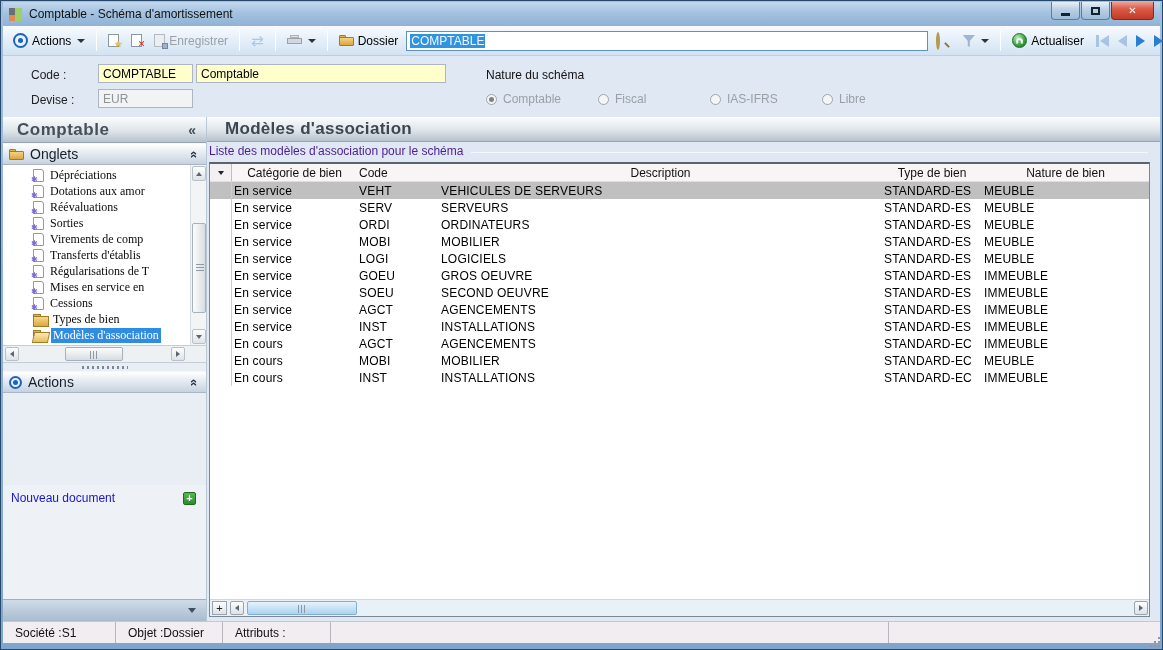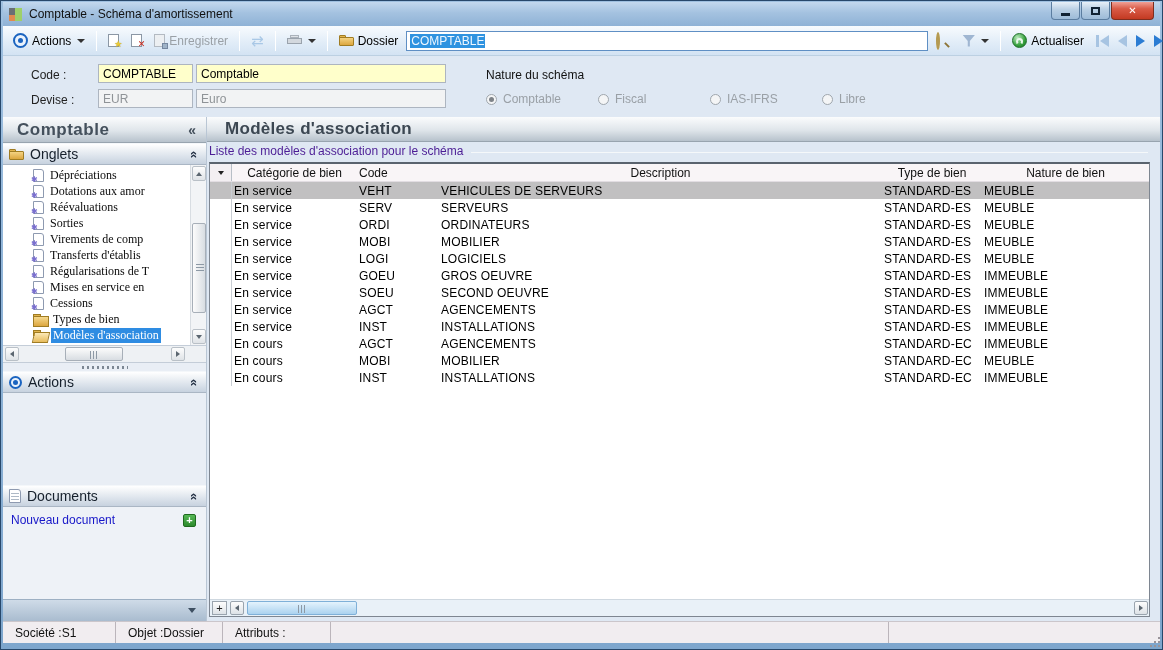--- a/index.html
+++ b/index.html
@@ -273,21 +273,20 @@
         </span>
     </span>
   </div>
 
   <div class="formarea">
     <span class="flabel" style="left:28px; top:12px;">Code :</span>
     <input class="finput yellow" style="left: 95px; top: 8px; width: 95px;" value="COMPTABLE">
     <input class="finput yellow" style="left: 193px; top: 8px; width: 250px;" value="Comptable">
     <span class="flabel" style="left:28px; top:37px;">Devise :</span>
     <input class="finput grey" style="left: 95px; top: 33px; width: 95px;" disabled="" value="EUR">
-    <input class="finput grey" style="left: 193px; top: 33px; width: 250px;" disabled="" value="Euro">
     <span class="flabel" style="left:483px; top:12px; color:#111;">Nature du schéma</span>
     <span class="radio-row" style="left:483px; top:36px; gap:0;">
         <span class="radio selected" style="width:112px;">
     <span class="rdot">
             <i></i>
           </span>
     <span>Comptable</span>
   </span>
         <span class="radio" style="width:112px;">
     <span class="rdot"></span>
@@ -393,25 +392,20 @@
           <i></i>
         </div>
       <div class="grp-hdr">
         <span class="ico-target" style="width:13px;height:13px;">
             <i></i>
           </span>
         <span class="lbl">Actions</span>
         <span class="chev-up2">«</span>
       </div>
       <div class="filler1"></div>
-      <div class="grp-hdr">
-        <span class="doc-icon-s"></span>
-        <span class="lbl">Documents</span>
-        <span class="chev-up2">«</span>
-      </div>
       <div class="doclink-row">
         <span class="doclink">Nouveau document</span>
         <span class="plusbtn">+</span>
       </div>
       <div class="filler2"></div>
       <div class="side-bottom">
         <span class="tri-d" style="border-left-width:4px;border-right-width:4px;border-top-width:5px;border-top-color:#3e4f61;"></span>
       </div>
     </div>
 

